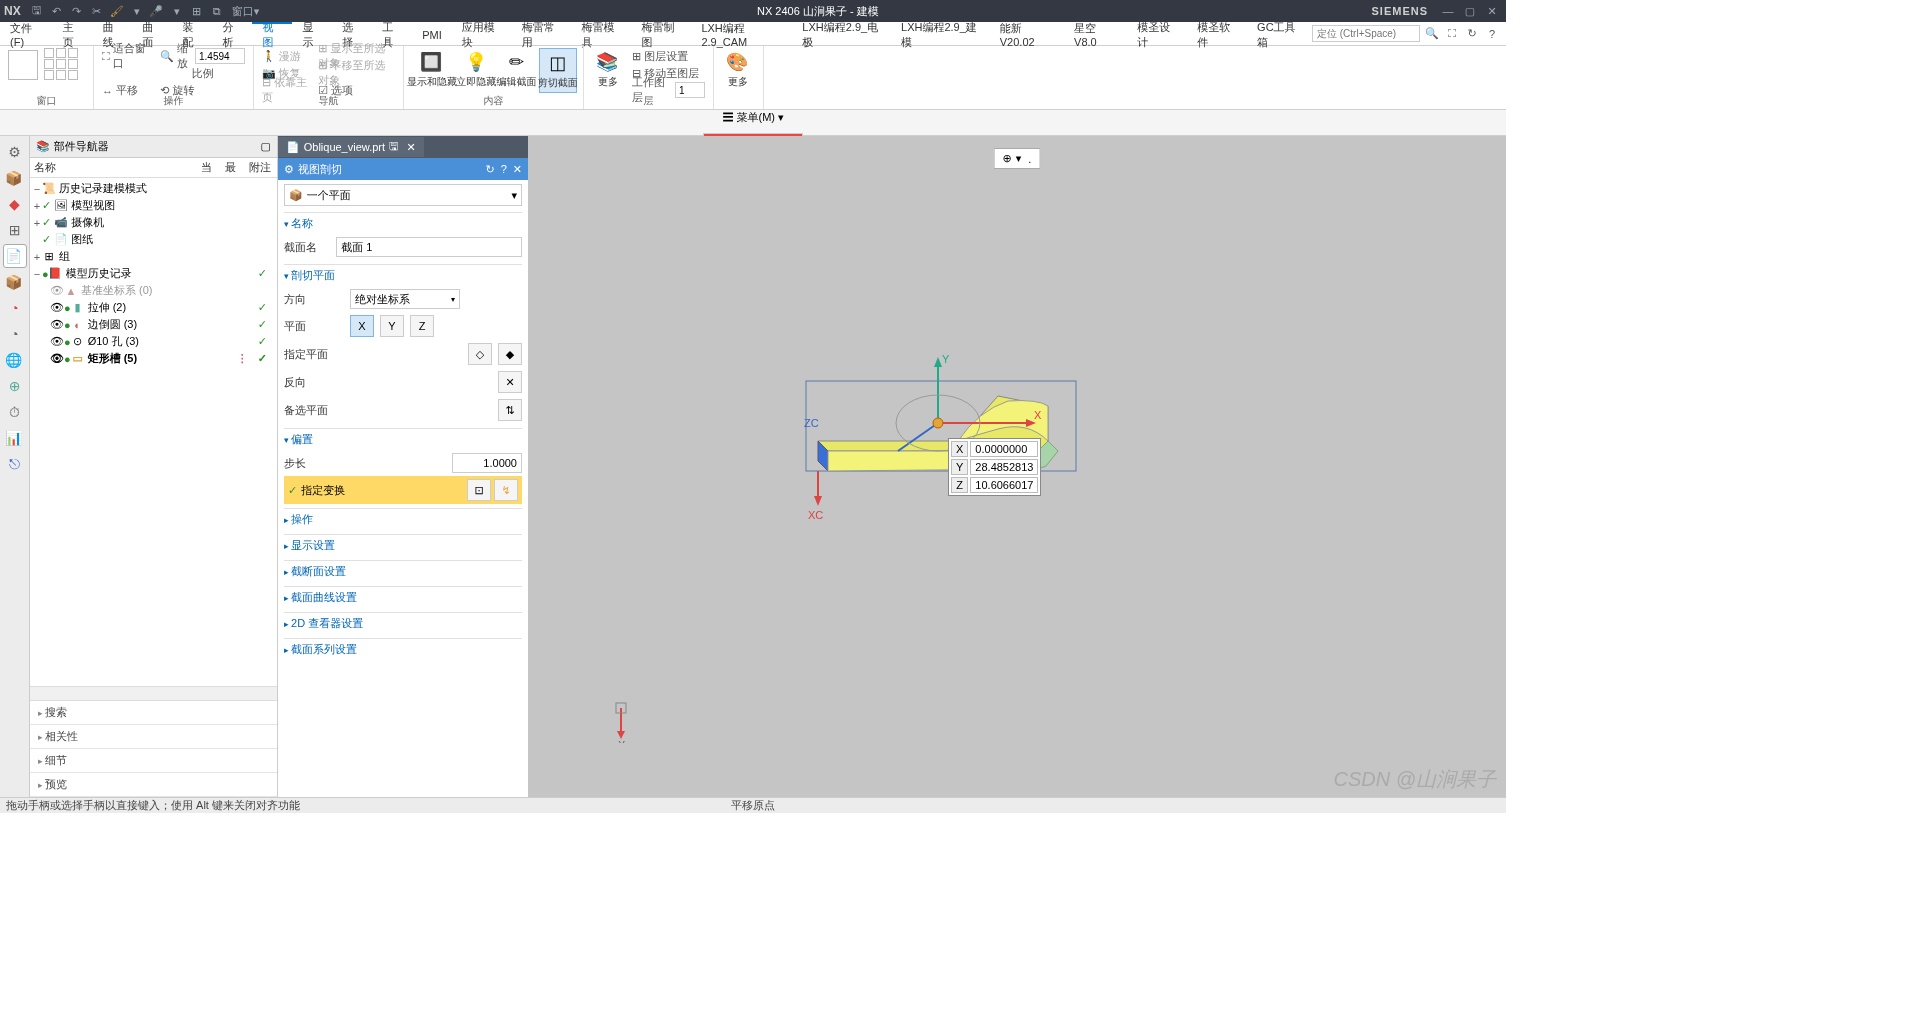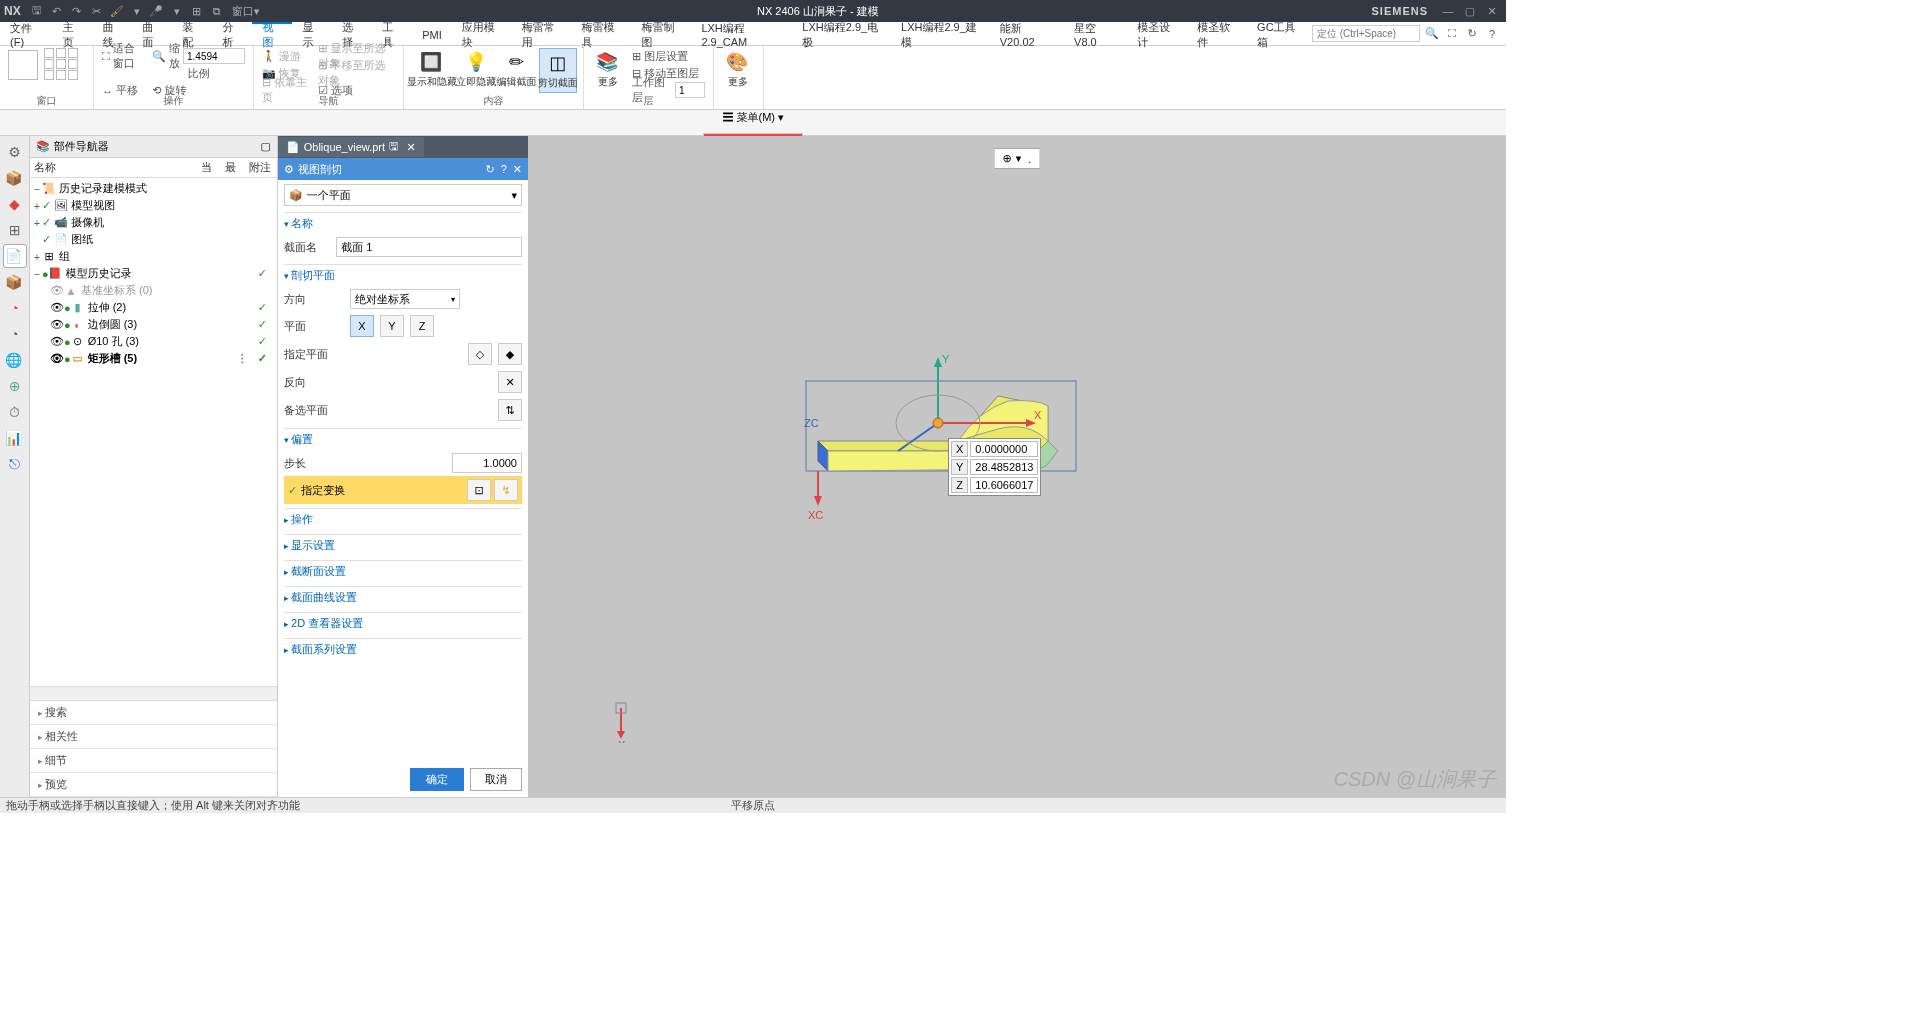--- a/index.html
+++ b/index.html
@@ -20,21 +20,21 @@
 .rgroup { border-right:1px solid #e0e0e0; padding:2px 6px 0 6px; display:flex; flex-direction:column; position:relative;}
 .rgroup .glabel { position:absolute; bottom:0; left:0; right:0; text-align:center; font-size:10px; color:#666; padding-bottom:1px;}
 .rgroup .gcontent { flex:1; display:flex; gap:4px; align-items:flex-start;}
 .rbtn { display:flex; flex-direction:column; align-items:center; gap:1px; padding:2px 3px; cursor:pointer; min-width:36px;}
 .rbtn.active { background:#d6e8f7; border:1px solid #7eb6e4;}
 .rbtn .ico { width:24px; height:24px; display:flex; align-items:center; justify-content:center; font-size:18px; }
 .rbtn span { font-size:10px; color:#333; white-space:nowrap;}
 .rsmall { display:flex; align-items:center; gap:3px; padding:1px 2px; cursor:pointer; height:16px; font-size:10px; color:#555;}
 .rsmall.dis { color:#aaa; }
 .vcol { display:flex; flex-direction:column; gap:1px;}
-.zbox { width:62px; height:16px; border:1px solid #ccc; padding:0 3px; font-size:10px;}
+.zbox { width:50px; height:16px; border:1px solid #ccc; padding:0 3px; font-size:10px;}
 .toolbar2 { height:26px; background:#f5f5f5; border-bottom:1px solid #d0d0d0; display:flex; align-items:center; padding:0 6px; gap:4px;flex-direction:column;}
 .tb2sel { height:18px; border:1px solid #ccc; background:#ef4444; padding:0 4px; font-size:10px;}
 .tb2sel.w100{width:100px;}
 .tb2sel.w120{width:120px;}
 .tbic { width:18px; height:18px; display:inline-flex; align-items:center; justify-content:center; cursor:pointer; font-size:12px;}
 .sep { width:1px; height:18px; background:#ccc; margin:0 3px;}
 .main { position:absolute; top:136px; bottom:16px; left:0; right:0; display:flex; }
 .leftbar { width:30px; background:#ececec; border-right:1px solid #ccc; display:flex; flex-direction:column; gap:2px; padding-top:4px; align-items:center;}
 .leftbar .lb { width:24px; height:24px; display:flex; align-items:center; justify-content:center; cursor:pointer; border-radius:3px; font-size:14px; color:#666;}
 .leftbar .lb.active { background:#fff; border:1px solid #aaa;}
@@ -523,24 +523,20 @@
       <div class="dsect">
           <div class="dsecthdr col">截面曲线设置</div>
         </div>
       <div class="dsect">
           <div class="dsecthdr col">2D 查看器设置</div>
         </div>
       <div class="dsect">
           <div class="dsecthdr col">截面系列设置</div>
         </div>
     </div>
-    <div class="dlgbtns">
-      <button class="btn-ok">确定</button>
-      <button class="btn-cancel">取消</button>
-    </div>
   </div>
 
   <div class="viewport">
     <div class="vctrl">
       <span>⊕</span><span>▾</span>&nbsp;.
     </div>
 
     <svg class="model" width="300" height="180">
       <rect x="8" y="30" width="270" height="90" fill="none" stroke="#5b7aa8" stroke-width="1"></rect>
 

